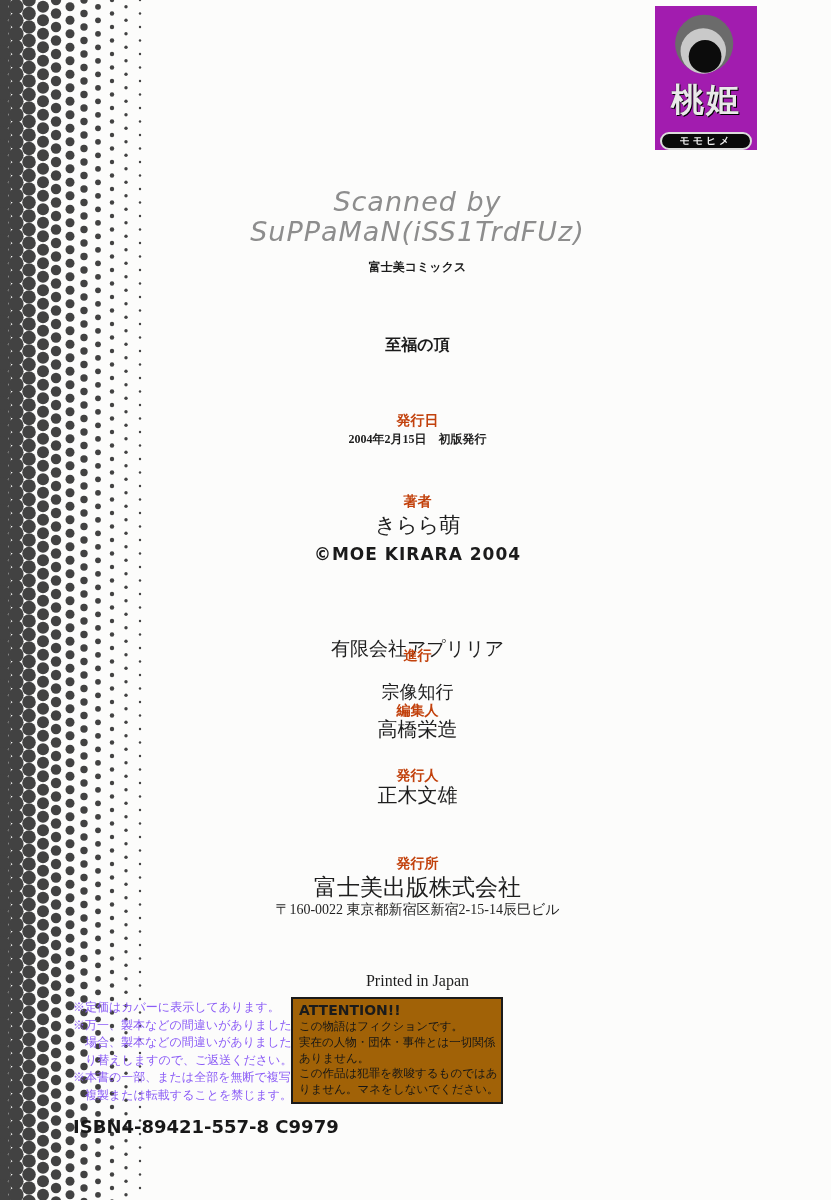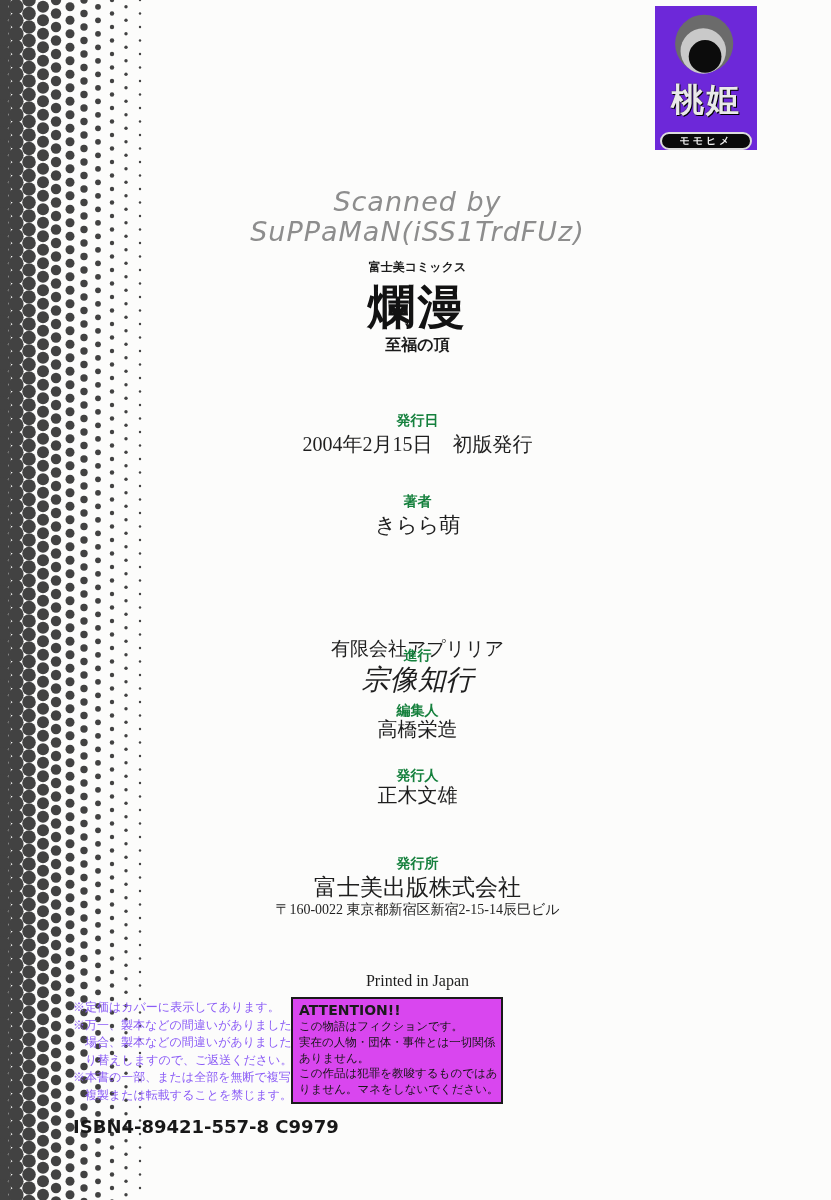--- a/index.html
+++ b/index.html
@@ -7,21 +7,21 @@
     width:831px;height:1200px;overflow:hidden;position:relative;
     background:#fcfcfb;color:#1b1b1b;
     font-family:"Liberation Serif", serif;
   }
   .page{position:absolute;inset:0;}
   
   #halftone{position:absolute;left:0;top:0;}
   
   #logo{
     position:absolute;left:655px;top:6px;width:102px;height:144px;
-    background:#6d28d9;display:flex;flex-direction:column;align-items:center;
+    background:#a21caf;display:flex;flex-direction:column;align-items:center;
     box-sizing:border-box;padding-top:5px;
   }
   #logo-circles{display:block;}
   #logo-kanji{
     font-family:"DejaVu Sans", sans-serif;font-weight:bold;
     font-size:33px;line-height:33px;color:#e9e9e9;letter-spacing:2px;
     margin-top:-4px;
     text-shadow:0 0 1px #000, 1px 1px 0 #000;
   }
   #logo-band{
@@ -39,39 +39,39 @@
   .scan{
     font-family:"DejaVu Sans", sans-serif;font-style:italic;
     font-size:27px;color:#8d8d8d;letter-spacing:1px;
   }
   #scan1{top:186px;}
   #scan2{top:216px;}
   .gothic{font-family:"DejaVu Sans", sans-serif;font-weight:bold;}
   #series{top:259px;font-size:12px;}
   #title{top:282px;font-size:47px;line-height:50px;letter-spacing:3px;color:#121212;}
   #subtitle{top:335px;font-size:16px;}
-  .hdr{font-family:"DejaVu Sans", sans-serif;font-weight:bold;font-size:14px;color:#15803d;}
+  .hdr{font-family:"DejaVu Sans", sans-serif;font-weight:bold;font-size:14px;color:#c2410c;}
   .val{font-family:"Liberation Serif", serif;color:#1e1e1e;}
-  #lbl-date{top:412px;}     #val-date{top:431px;font-size:20px;}
+  #lbl-date{top:412px;}     #val-date{top:431px;font-size:12px;font-weight:bold;}
   #lbl-author{top:493px;}   #val-author{top:511px;font-size:21px;}
   #copyright{top:544px;font-size:17px;letter-spacing:1px;}
   #lbl-edit{top:587px;}     #val-edit{top:636px;font-size:19px;}
-  #lbl-prog{top:647px;}     #val-prog{top:661px;font-size:28px;font-style:italic;}
+  #lbl-prog{top:647px;}     #val-prog{top:680px;font-size:18px;}
   #lbl-chief{top:702px;}    #val-chief{top:716px;font-size:20px;}
   #lbl-issuer{top:767px;}   #val-issuer{top:782px;font-size:20px;}
   #lbl-pub{top:855px;}      #val-pub{top:872px;font-size:23px;}
   #pub-address{top:901px;font-size:14px;}
   #pub-contacts{top:919px;font-size:14px;}
   #printed{top:972px;font-size:16px;}
   
   #notes{position:absolute;left:73px;top:999px;width:225px;text-align:left;}
   .note-line{font-size:12px;line-height:17.6px;white-space:pre;color:#8b5cf6;}
   #attention{
     position:absolute;left:291px;top:997px;width:196px;
-    border:2px solid #1a1a1a;padding:3px 6px 4px 6px;text-align:left;background:#d946ef;
+    border:2px solid #1a1a1a;padding:3px 6px 4px 6px;text-align:left;background:#a16207;
   }
   #attention-title{font-family:"DejaVu Sans", sans-serif;font-weight:bold;font-size:14px;line-height:17px;}
   .att-line{font-size:11.5px;line-height:15.8px;white-space:pre;color:#161616;}
   #isbn{
     position:absolute;left:73px;top:1116px;text-align:left;
     font-family:"DejaVu Sans", sans-serif;font-weight:bold;font-size:18px;color:#181818;
   }
 </style>
 </head>
 <body>
@@ -1095,28 +1095,28 @@
       <span id="logo-kana">モモヒメ</span>
     </div>
   </div>
 
   <div id="content">
 
     <div id="scan1" class="abs scan">Scanned by</div>
     <div id="scan2" class="abs scan">SuPPaMaN(iSS1TrdFUz)</div>
 
     <div id="series" class="abs gothic">富士美コミックス</div>
-    <div id="title" class="abs gothic">爛漫</div>
     <div id="subtitle" class="abs gothic">至福の頂</div>
 
     <div id="lbl-date" class="abs hdr">発行日</div>
     <div id="val-date" class="abs val">2004年2月15日　初版発行</div>
 
     <div id="lbl-author" class="abs hdr">著者</div>
     <div id="val-author" class="abs val">きらら萌</div>
+    <div id="copyright" class="abs gothic">©MOE KIRARA 2004</div>
 
     <div id="val-edit" class="abs val">有限会社アプリリア</div>
 
     <div id="lbl-prog" class="abs hdr">進行</div>
     <div id="val-prog" class="abs val">宗像知行</div>
 
     <div id="val-chief" class="abs val">高橋栄造</div>
     <div id="lbl-chief" class="abs hdr">編集人</div>
 
     <div id="lbl-issuer" class="abs hdr">発行人</div>

